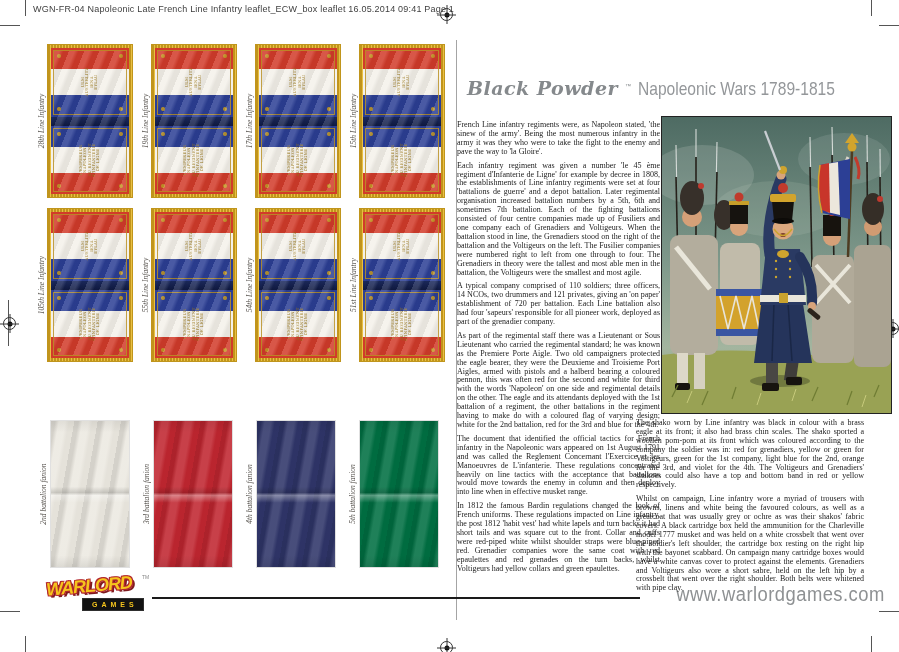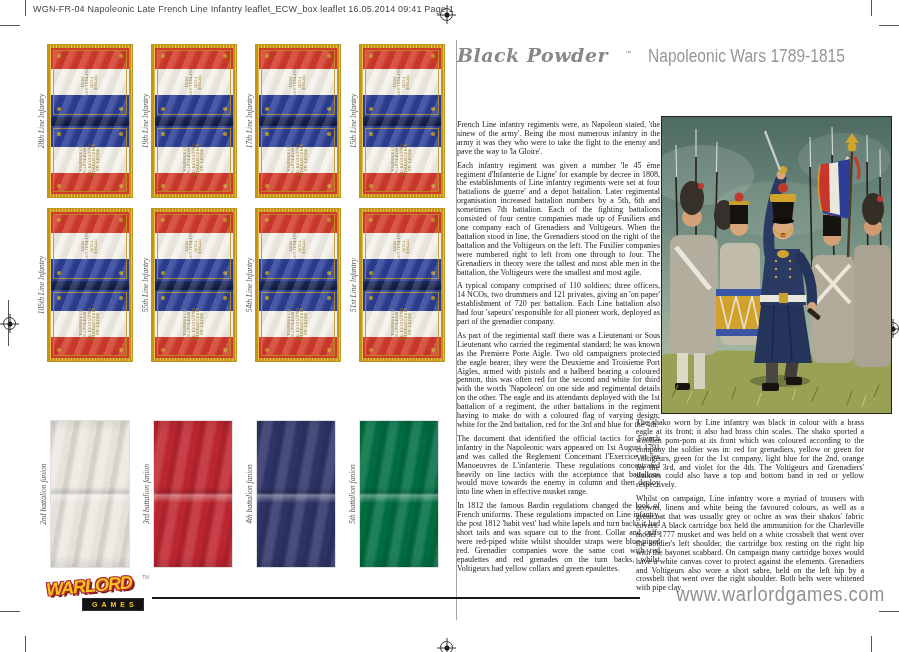--- a/index.html
+++ b/index.html
@@ -57,21 +57,21 @@
   .logo-tm{position:absolute;left:96px;top:0;font-family:"Liberation Sans",sans-serif;font-size:5px;color:#888;}
   .logo-games{position:absolute;left:36px;top:24px;background:#121212;color:#f6c51d;
       font-family:"Liberation Sans",sans-serif;font-size:7px;font-weight:bold;letter-spacing:4px;
       padding:2px 5px 2px 9px;border:1px solid #2e2e2e;}
   .footer-rule{position:absolute;left:152px;top:597px;width:488px;height:2px;background:#1a1a1a;}
   .website{position:absolute;right:14px;top:583px;font-family:"Liberation Sans",sans-serif;font-size:20px;
       color:#8e9193;letter-spacing:0.5px;transform:scaleX(0.92);transform-origin:right center;}
 
   
   .masthead{position:absolute;left:455px;top:44px;width:435px;text-align:center;}
-  .brand-row{display:inline-flex;align-items:baseline;gap:17px;white-space:nowrap;}
+  .brand-row{display:inline-flex;align-items:baseline;gap:7px;white-space:nowrap;margin-top:33px;}
   .brand{font-family:"DejaVu Serif",serif;font-style:italic;font-weight:bold;font-size:19px;color:#85898c;letter-spacing:0.5px;}
   .brand-tm{font-family:"Liberation Sans",sans-serif;font-size:6px;color:#85898c;position:relative;top:-7px;}
   .series{font-family:"Liberation Sans",sans-serif;font-size:19px;color:#94979a;transform:scaleX(0.82);transform-origin:left center;white-space:nowrap;}
   .page-title{position:absolute;left:455px;top:70px;width:435px;text-align:center;}
   .page-title span{display:inline-block;font-family:"Liberation Sans",sans-serif;font-weight:bold;font-size:29px;
       letter-spacing:-0.5px;transform:scaleX(0.84);transform-origin:center;white-space:nowrap;}
 
   
   .col{position:absolute;font-size:8px;line-height:8.9px;text-align:justify;color:#222;}
   .col p{margin:0 0 5px 0;}

